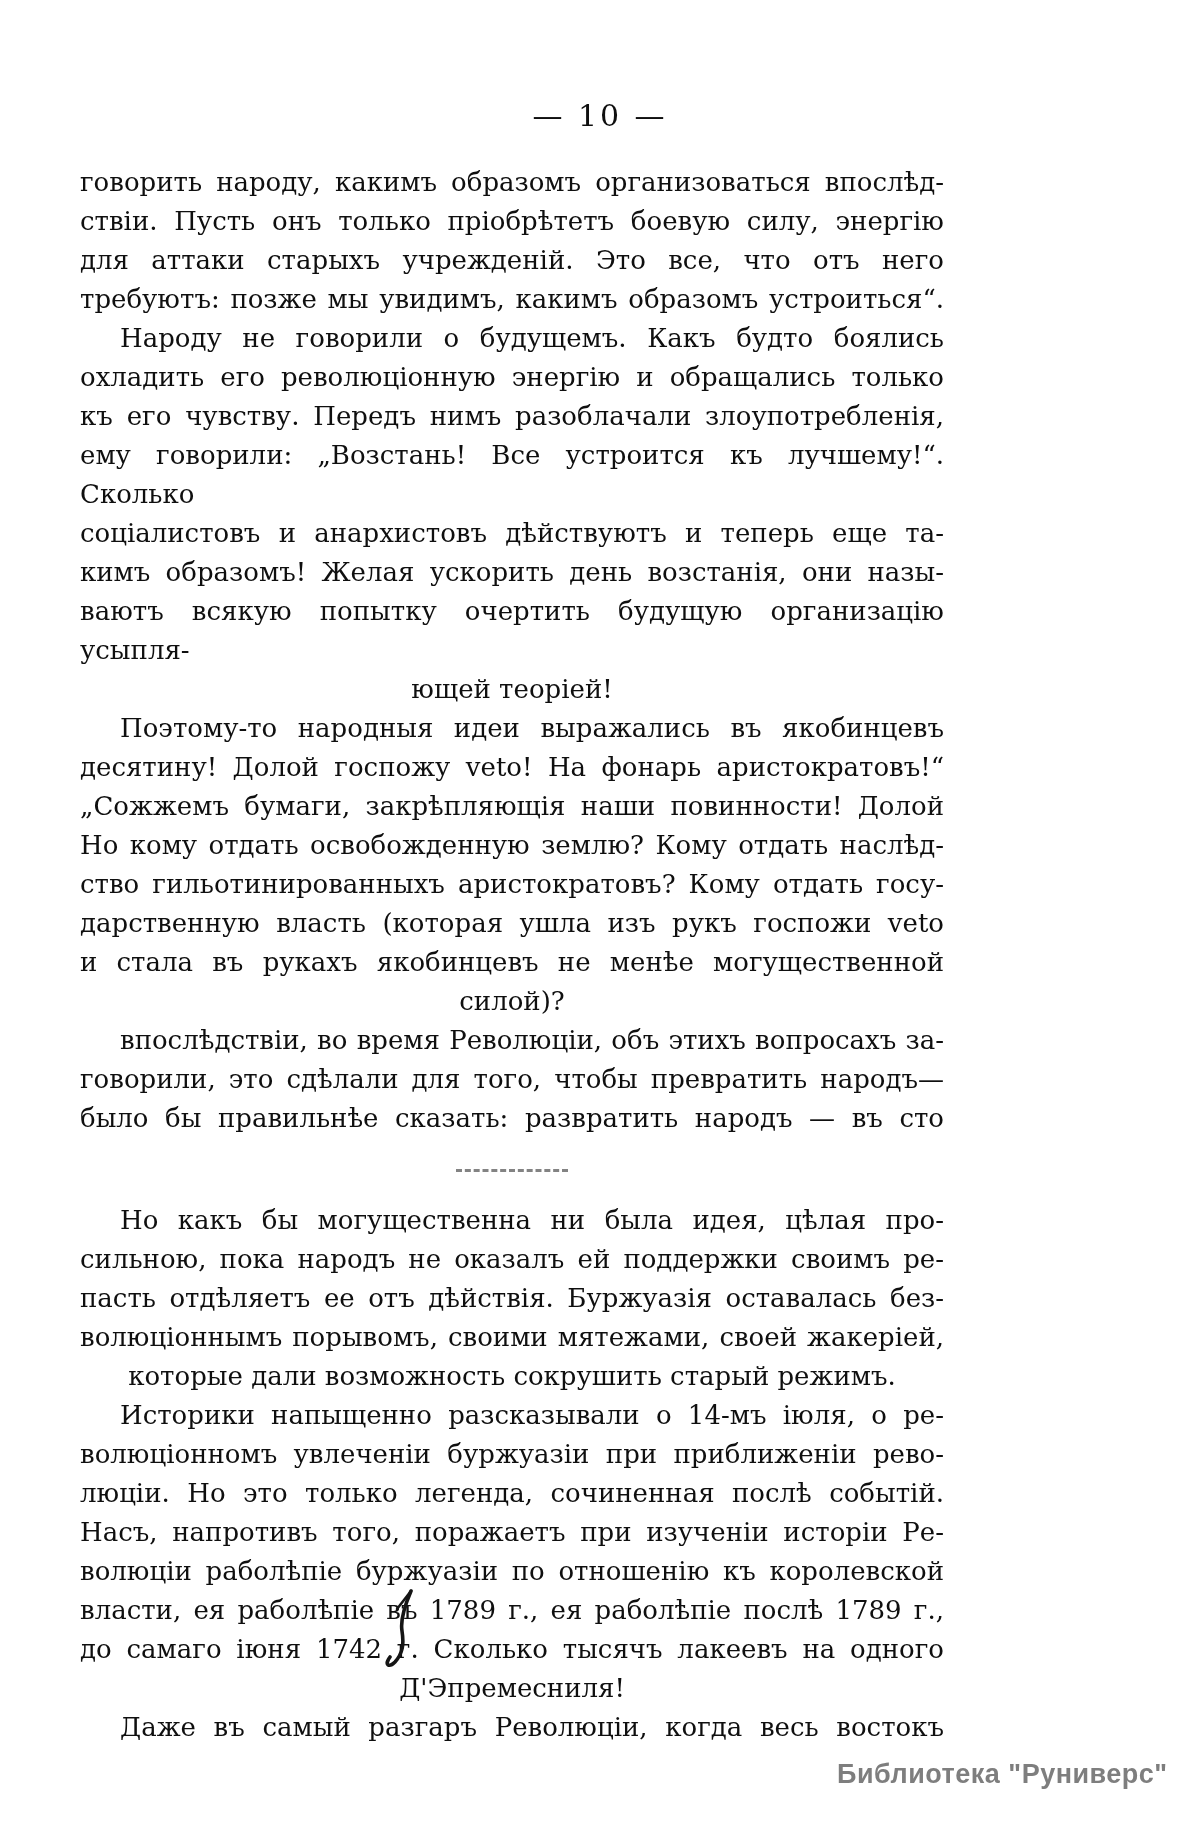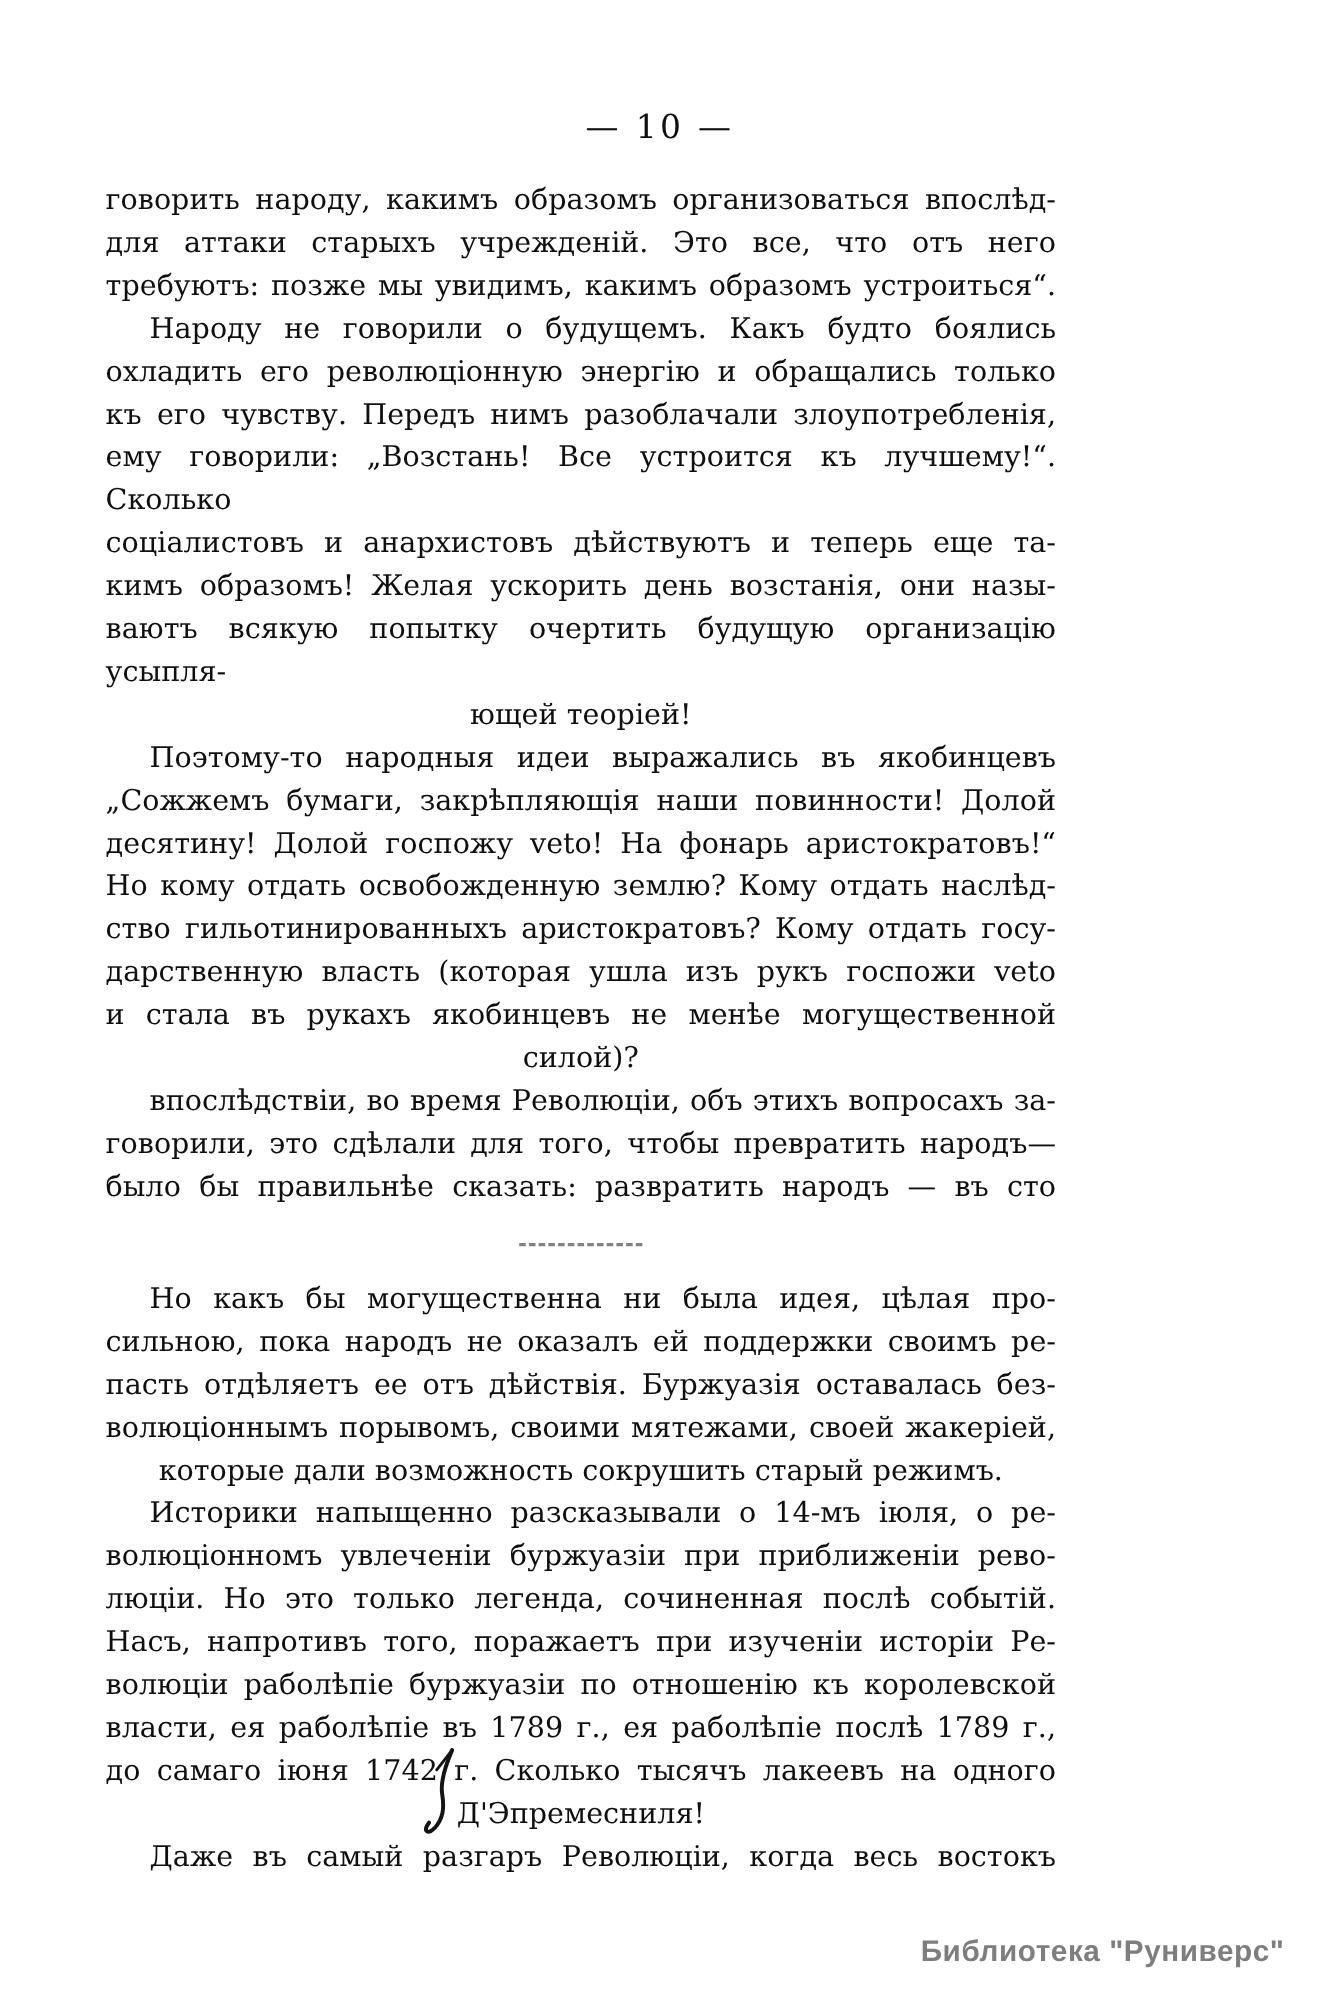--- a/index.html
+++ b/index.html
@@ -17,21 +17,21 @@
     top: 98px;
     left: 0;
     width: 1200px;
     text-align: center;
     font-size: 30px;
     letter-spacing: 3px;
     font-weight: 400;
   }
   .text-block {
     position: absolute;
-    left: 96px;
+    left: 80px;
     top: 163px;
     width: 864px;
     font-size: 26px;
     line-height: 39px;
   }
   .para { margin: 0; }
   .line { text-align: center; min-height: 39px; }
   .line.j {
     text-align: justify;
     text-align-last: justify;
@@ -67,37 +67,38 @@
 </head>
 <body>
 
 <div class="page">
 
   <div class="page-number">— 10 —</div>
 
   <div class="text-block" id="text-block">
       <div class="para">
         <div class="line j">говорить народу, какимъ образомъ организоваться впослѣд-</div>
+        <div class="line j">ствіи. Пусть онъ только пріобрѣтетъ боевую силу, энергію</div>
         <div class="line j">для аттаки старыхъ учрежденій. Это все, что отъ него</div>
         <div class="line j">требуютъ: позже мы увидимъ, какимъ образомъ устроиться“.</div>
       </div>
       <div class="para indent">
         <div class="line j">Народу не говорили о будущемъ. Какъ будто боялись</div>
         <div class="line j">охладить его революціонную энергію и обращались только</div>
         <div class="line j">къ его чувству. Передъ нимъ разоблачали злоупотребленія,</div>
         <div class="line j">ему говорили: „Возстань! Все устроится къ лучшему!“. Сколько</div>
         <div class="line j">соціалистовъ и анархистовъ дѣйствуютъ и теперь еще та-</div>
         <div class="line j">кимъ образомъ! Желая ускорить день возстанія, они назы-</div>
         <div class="line j">ваютъ всякую попытку очертить будущую организацію усыпля-</div>
         <div class="line">ющей теоріей!</div>
       </div>
       <div class="para indent">
         <div class="line j">Поэтому-то народныя идеи выражались въ якобинцевъ</div>
+        <div class="line j">десятину! Долой госпожу veto! На фонарь аристократовъ!“</div>
         <div class="line j">„Сожжемъ бумаги, закрѣпляющія наши повинности! Долой</div>
-        <div class="line j">десятину! Долой госпожу veto! На фонарь аристократовъ!“</div>
         <div class="line j">Но кому отдать освобожденную землю? Кому отдать наслѣд-</div>
         <div class="line j">ство гильотинированныхъ аристократовъ? Кому отдать госу-</div>
         <div class="line j">дарственную власть (которая ушла изъ рукъ госпожи veto</div>
         <div class="line j">и стала въ рукахъ якобинцевъ не менѣе могущественной</div>
         <div class="line">силой)?</div>
       </div>
       <div class="para indent">
         <div class="line j">впослѣдствіи, во время Революціи, объ этихъ вопросахъ за-</div>
         <div class="line j">говорили, это сдѣлали для того, чтобы превратить народъ—</div>
         <div class="line j">было бы правильнѣе сказать: развратить народъ — въ сто</div>

